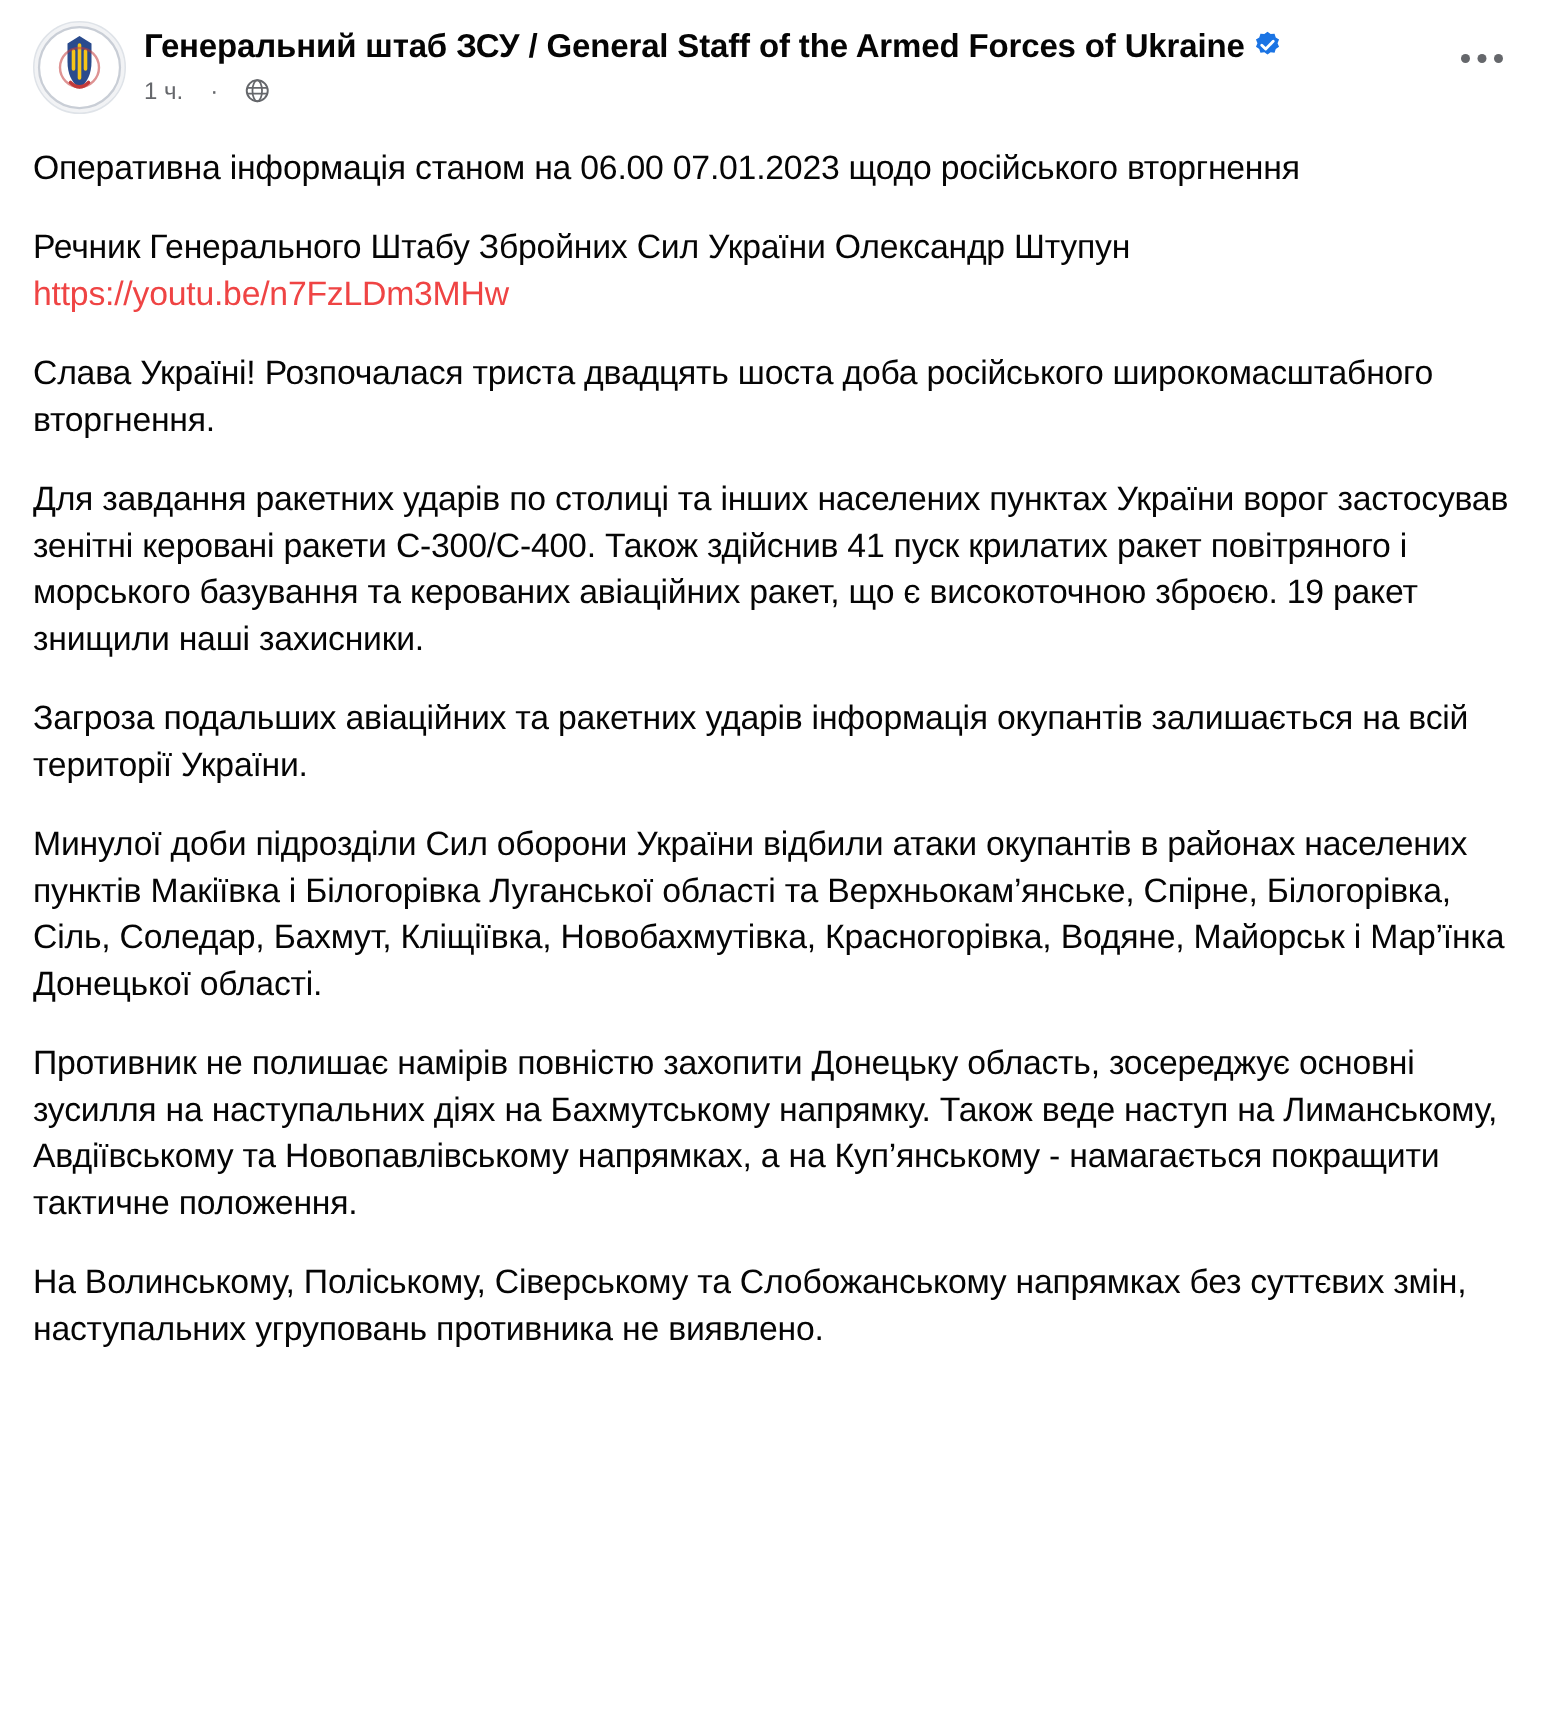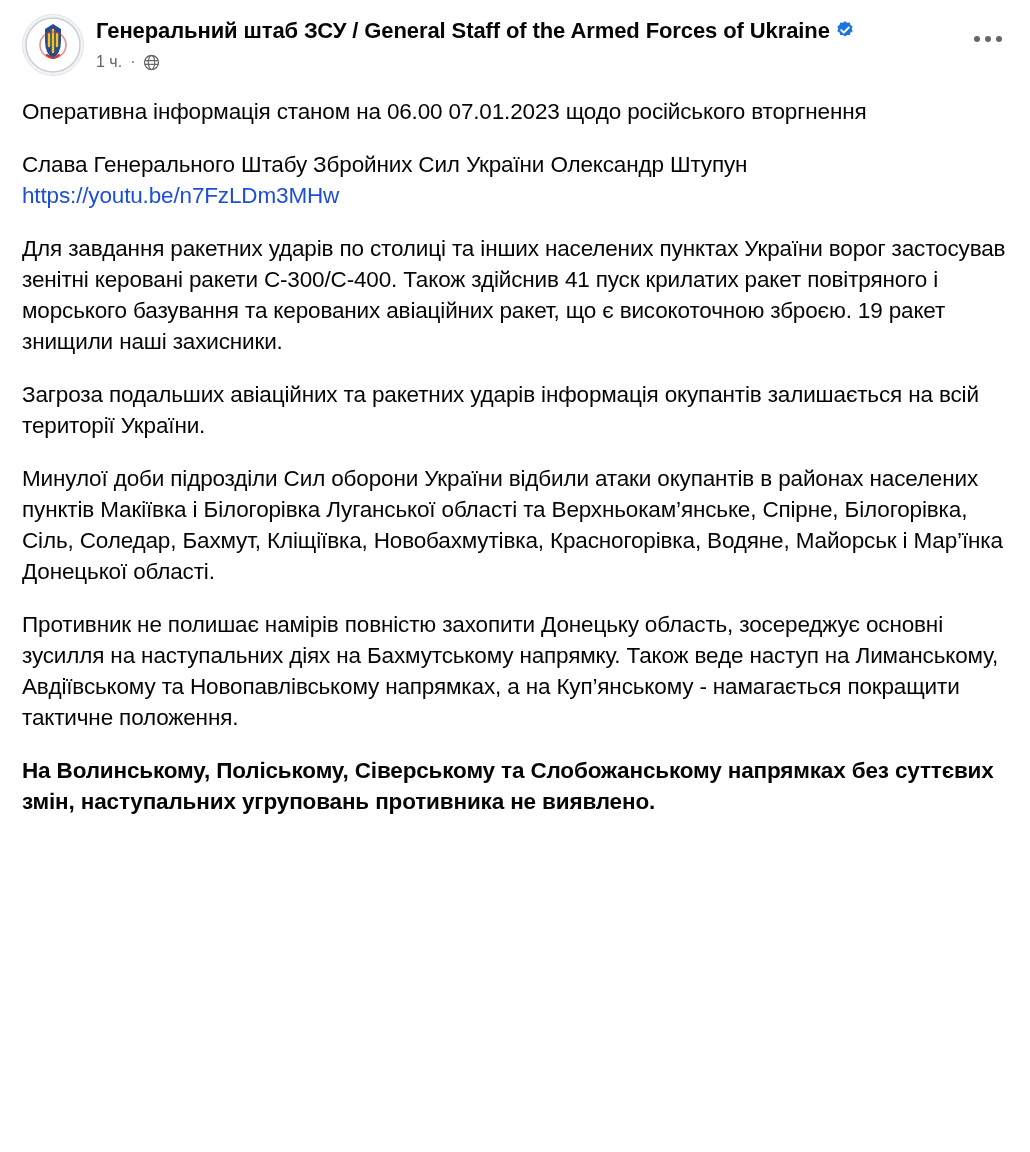--- a/index.html
+++ b/index.html
@@ -53,22 +53,22 @@
     color: #050505;
     letter-spacing: -0.1px;
   }
   .verified {
     display: inline-block;
     vertical-align: -2px;
     margin-left: 5px;
   }
   .meta-row {
     display: flex;
-    align-items: center;
-    gap: 8px;
+    align-items: flex-start;
+    gap: 18px;
     margin-top: 4px;
     font-size: 16px;
     color: #65676b;
     line-height: 20px;
   }
   .meta-sep { color: #65676b; }
   .globe-icon { display: inline-flex; align-items: center; }
   .more-button {
     position: absolute;
     top: 12px;
@@ -93,23 +93,23 @@
   .post-body {
     margin-top: 20px;
     font-size: 22.5px;
     line-height: 31px;
     color: #050505;
     letter-spacing: -0.15px;
   }
   .post-body p {
     margin: 0 0 22px 0;
   }
-  .post-body p:last-child { margin-bottom: 11px; font-weight: bold; }
+  .post-body p:last-child { margin-bottom: 11px; }
   .post-link {
-    color: #1d4ed8;
+    color: #ef4444;
     text-decoration: none;
     cursor: pointer;
     word-break: break-all;
   }
 </style>
 </head>
 <body>
 
 <div class="post">
 
@@ -149,23 +149,24 @@
     <div class="more-button">
       <span></span>
       <span></span>
       <span></span>
     </div>
   </div>
 
   <div class="post-body">
     <p>Оперативна інформація станом на 06.00 07.01.2023 щодо російського вторгнення</p>
     <p>
-      <span>Слава Генерального Штабу Збройних Сил України Олександр Штупун</span><br>
+      <span>Речник Генерального Штабу Збройних Сил України Олександр Штупун</span><br>
       <a class="post-link" href="#">https://youtu.be/n7FzLDm3MHw</a>
     </p>
+    <p>Слава Україні! Розпочалася триста двадцять шоста доба російського широкомасштабного вторгнення.</p>
     <p>Для завдання ракетних ударів по столиці та інших населених пунктах України ворог застосував зенітні керовані ракети С-300/С-400. Також здійснив 41 пуск крилатих ракет повітряного і морського базування та керованих авіаційних ракет, що є високоточною зброєю. 19 ракет знищили наші захисники.</p>
     <p>Загроза подальших авіаційних та ракетних ударів інформація окупантів залишається на всій території України.</p>
     <p>Минулої доби підрозділи Сил оборони України відбили атаки окупантів в районах населених пунктів Макіївка і Білогорівка Луганської області та Верхньокам’янське, Спірне, Білогорівка, Сіль, Соледар, Бахмут, Кліщіївка, Новобахмутівка, Красногорівка, Водяне, Майорськ і Мар’їнка Донецької області.</p>
     <p>Противник не полишає намірів повністю захопити Донецьку область, зосереджує основні зусилля на наступальних діях на Бахмутському напрямку. Також веде наступ на Лиманському, Авдіївському та Новопавлівському напрямках, а на Куп’янському - намагається покращити тактичне положення.</p>
     <p>На Волинському, Поліському, Сіверському та Слобожанському напрямках без суттєвих змін, наступальних угруповань противника не виявлено.</p>
   </div>
 
 </div>
 
 </body></html>

